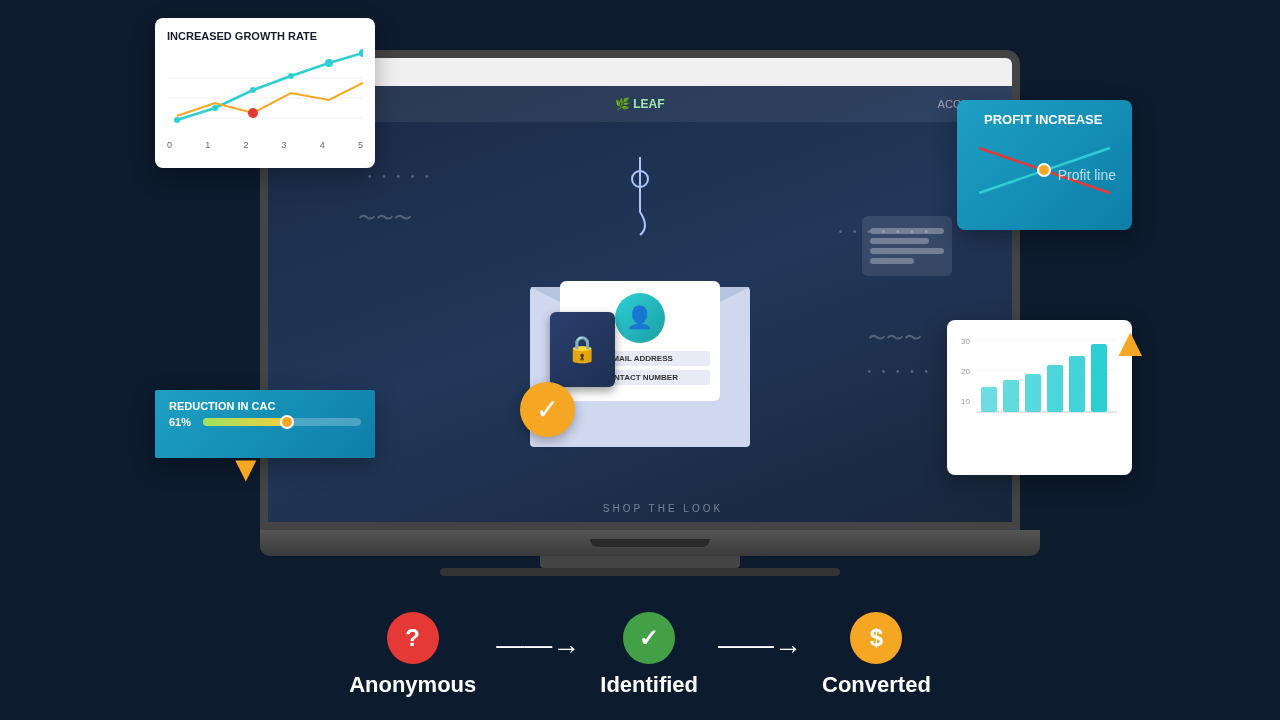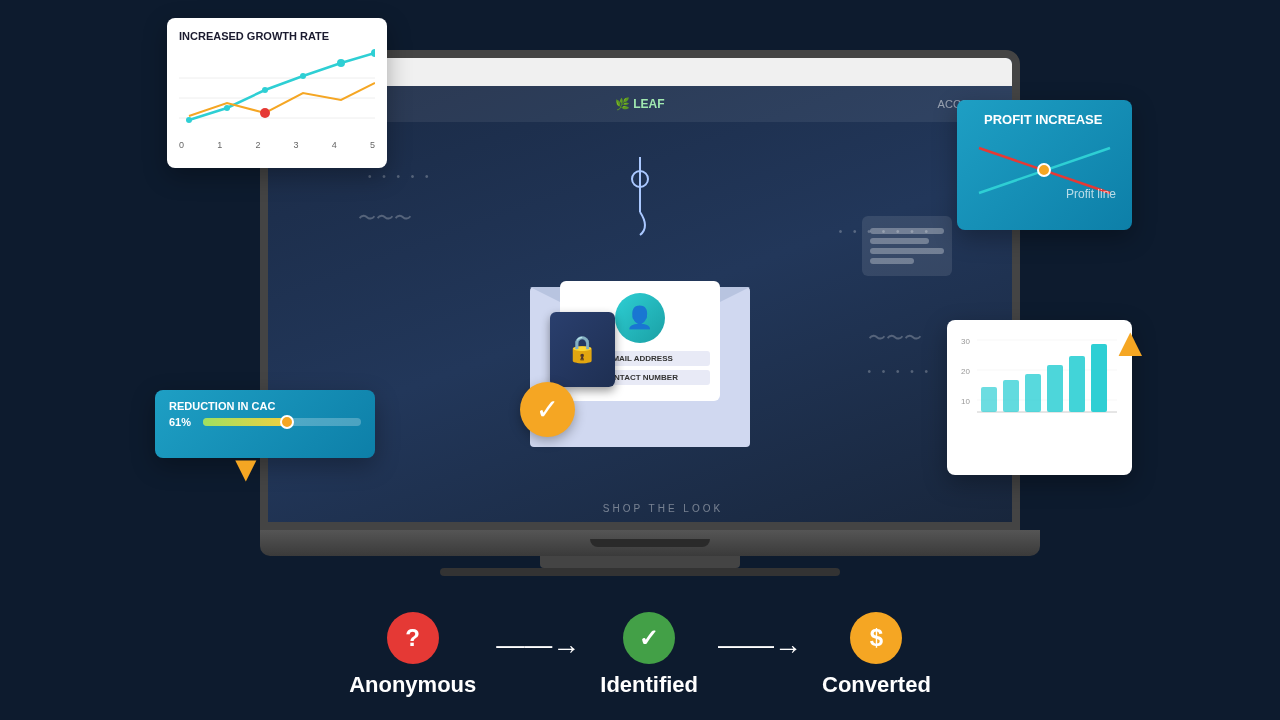--- a/index.html
+++ b/index.html
@@ -241,21 +241,20 @@
       color: #1a1a2e;
       margin-bottom: 6px;
     }
 
     
     .card-growth {
       left: 155px;
       top: 18px;
       width: 220px;
       height: 150px;
-      margin-left: 12px;
     }
     .growth-chart {
       position: relative;
       height: 90px;
     }
     .chart-labels {
       display: flex;
       justify-content: space-between;
       font-size: 9px;
       color: #666;
@@ -267,35 +266,35 @@
       right: 148px;
       top: 100px;
       width: 175px;
       height: 130px;
       background: linear-gradient(135deg, #1e9fc4, #0d7fa8);
     }
     .card-profit .card-title { color: white; font-size: 13px; margin-left: 15px; }
     .profit-chart { position: relative; height: 70px; }
     .profit-label {
       position: absolute;
-      bottom: 2px;
+      bottom: 20px;
       right: 4px;
-      font-size: 12px;
+      font-size: 14px;
       color: rgba(255,255,255,0.7);
       text-align: right;
     }
 
     
     .card-cac {
       left: 155px;
       top: 390px;
       width: 220px;
       height: 68px;
       background: linear-gradient(135deg, #1e9fc4, #0d7fa8);
-      border-radius: 8px;
+      border-radius: 2px;
       padding: 10px 14px;
     }
     .card-cac .card-title { color: white; font-size: 11px; margin-bottom: 4px; }
     .cac-slider-wrap {
       display: flex;
       align-items: center;
       gap: 6px;
     }
     .cac-pct {
       font-size: 11px;

